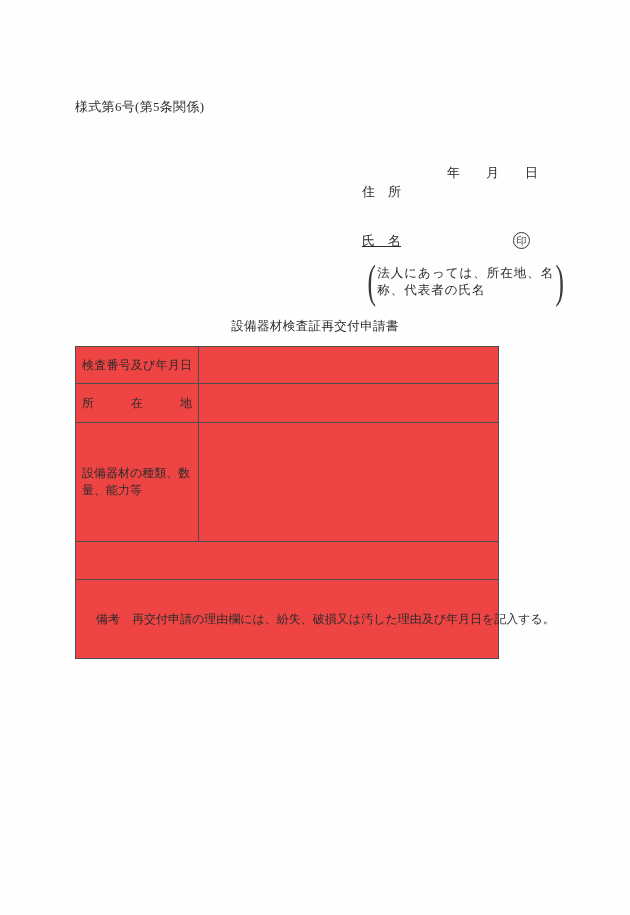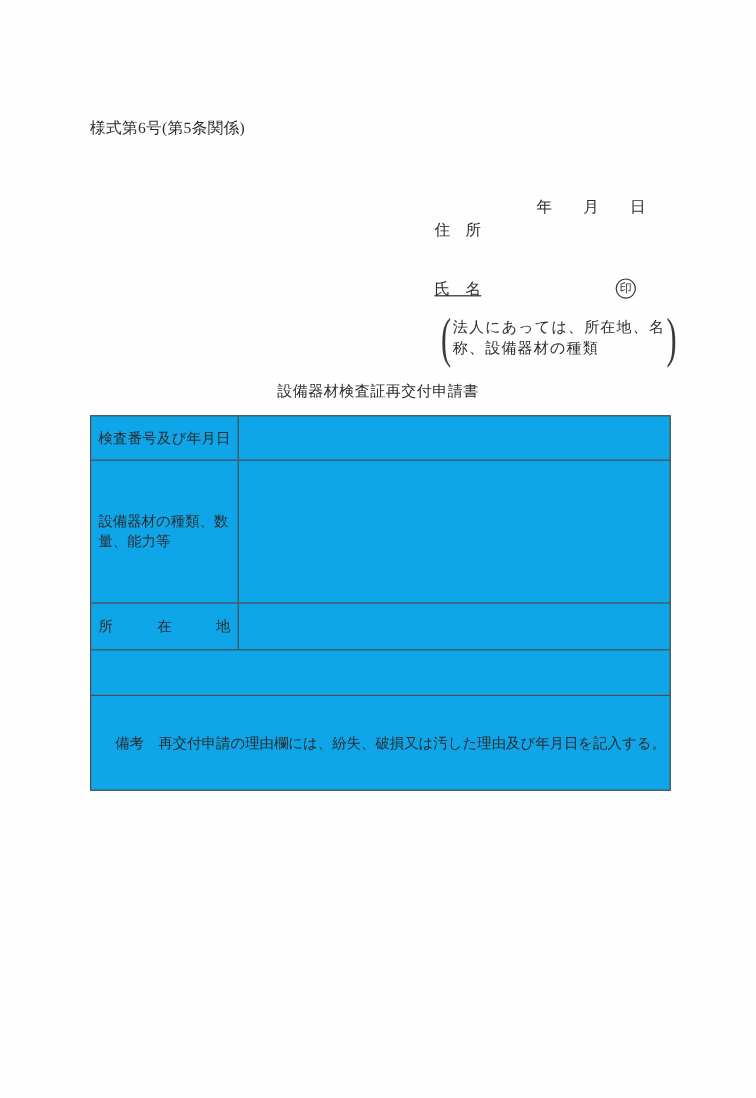--- a/index.html
+++ b/index.html
@@ -46,23 +46,23 @@
   .corp-note .paren.close { margin-left: -2px; }
   .corp-note .note-lines { font-size: 12.5px; line-height: 17px; letter-spacing: 1px; white-space: nowrap; }
 
   .doc-title {
     left: 0; right: 0; top: 318px;
     text-align: center; font-size: 12.5px; letter-spacing: 0.4px;
   }
 
   .form-table {
     left: 75px; top: 346px;
-    width: 484px;
+    width: 424px;
     border: 1px solid #4d4d4d;
-    background: #0ea5e9;
+    background: #ef4444;
   }
   .ft-row { display: flex; border-bottom: 1px solid #4d4d4d; }
   .ft-label {
     width: 123px;
     border-right: 1px solid #4d4d4d;
     display: flex; align-items: center;
     padding: 0 6px;
     font-size: 12px; line-height: 17px;
   }
   .ft-label .lbl { width: 100%; }
@@ -92,46 +92,46 @@
   <div class="abs address-label">住　所</div>
 
   <div class="abs name-label">氏　名</div>
 
   <div class="abs seal">印</div>
 
   <div class="abs corp-note">
     <span class="paren open">(</span>
     <span class="note-lines">
       <span>法人にあっては、所在地、名</span><br>
-      <span>称、設備器材の種類</span>
+      <span>称、代表者の氏名</span>
     </span>
     <span class="paren close">)</span>
   </div>
 
   <div class="abs doc-title">設備器材検査証再交付申請書</div>
 
   <div class="abs form-table">
 
     <div class="ft-row r1">
       <div class="ft-label">
         <span class="lbl justify">検査番号及び年月日</span>
       </div>
       <div class="ft-value"></div>
     </div>
 
-    <div class="ft-row r2">
+    <div class="ft-row r3">
       <div class="ft-label">
-        <span class="lbl">設備器材の種類、数量、能力等</span>
+        <span class="lbl justify">所　在　地</span>
       </div>
       <div class="ft-value"></div>
     </div>
 
-    <div class="ft-row r3">
+    <div class="ft-row r2">
       <div class="ft-label">
-        <span class="lbl justify">所　在　地</span>
+        <span class="lbl">設備器材の種類、数量、能力等</span>
       </div>
       <div class="ft-value"></div>
     </div>
 
     <div class="ft-row r4">
       <div class="ft-value"></div>
     </div>
 
     <div class="ft-remarks">備考　再交付申請の理由欄には、紛失、破損又は汚した理由及び年月日を記入する。</div>
 

